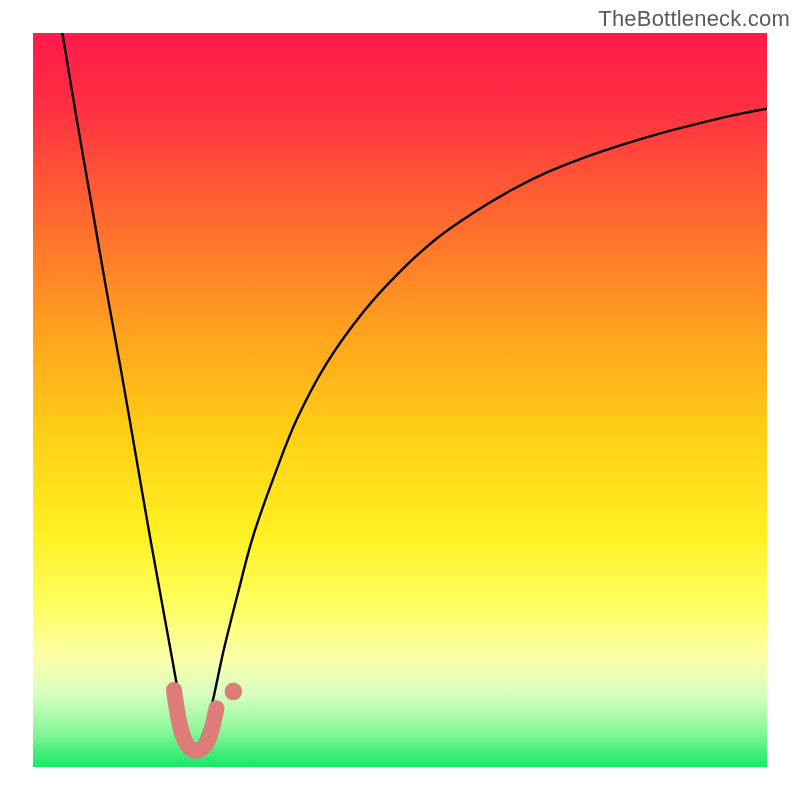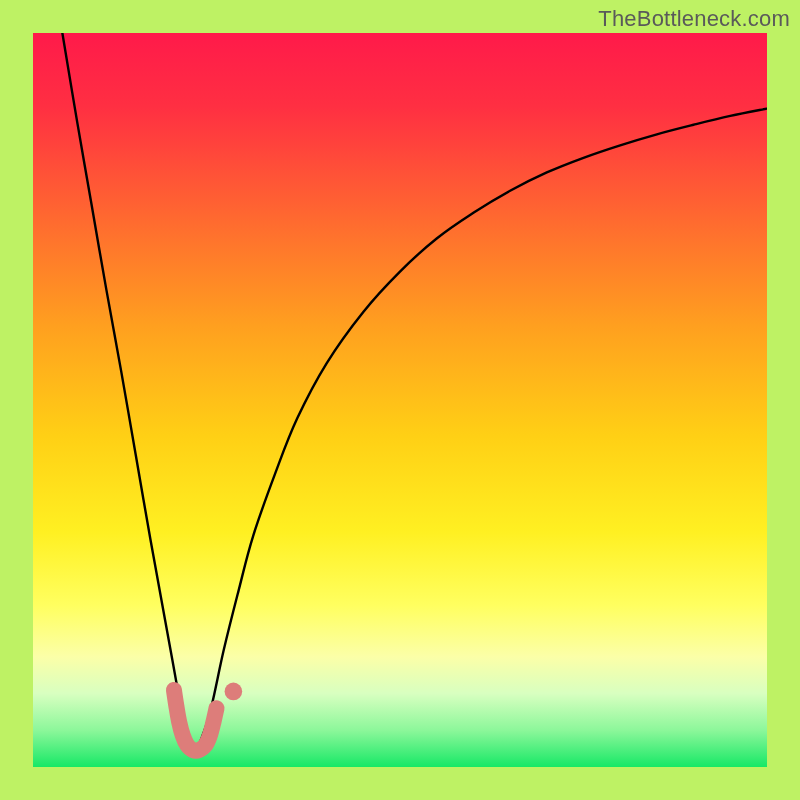--- a/index.html
+++ b/index.html
@@ -8,21 +8,21 @@
     width: 800px;
     height: 800px;
     overflow: hidden;
     background: #000;
     font-family: Arial, Helvetica, sans-serif;
   }
   .frame {
     position: absolute;
     left: 0; top: 0;
     width: 800px; height: 800px;
-    background: #bef264;
+    background: #ffffff;
   }
   .plot {
     position: absolute;
     left: 33px;
     top: 33px;
     width: 734px;
     height: 734px;
     overflow: hidden;
   }
   .watermark {

